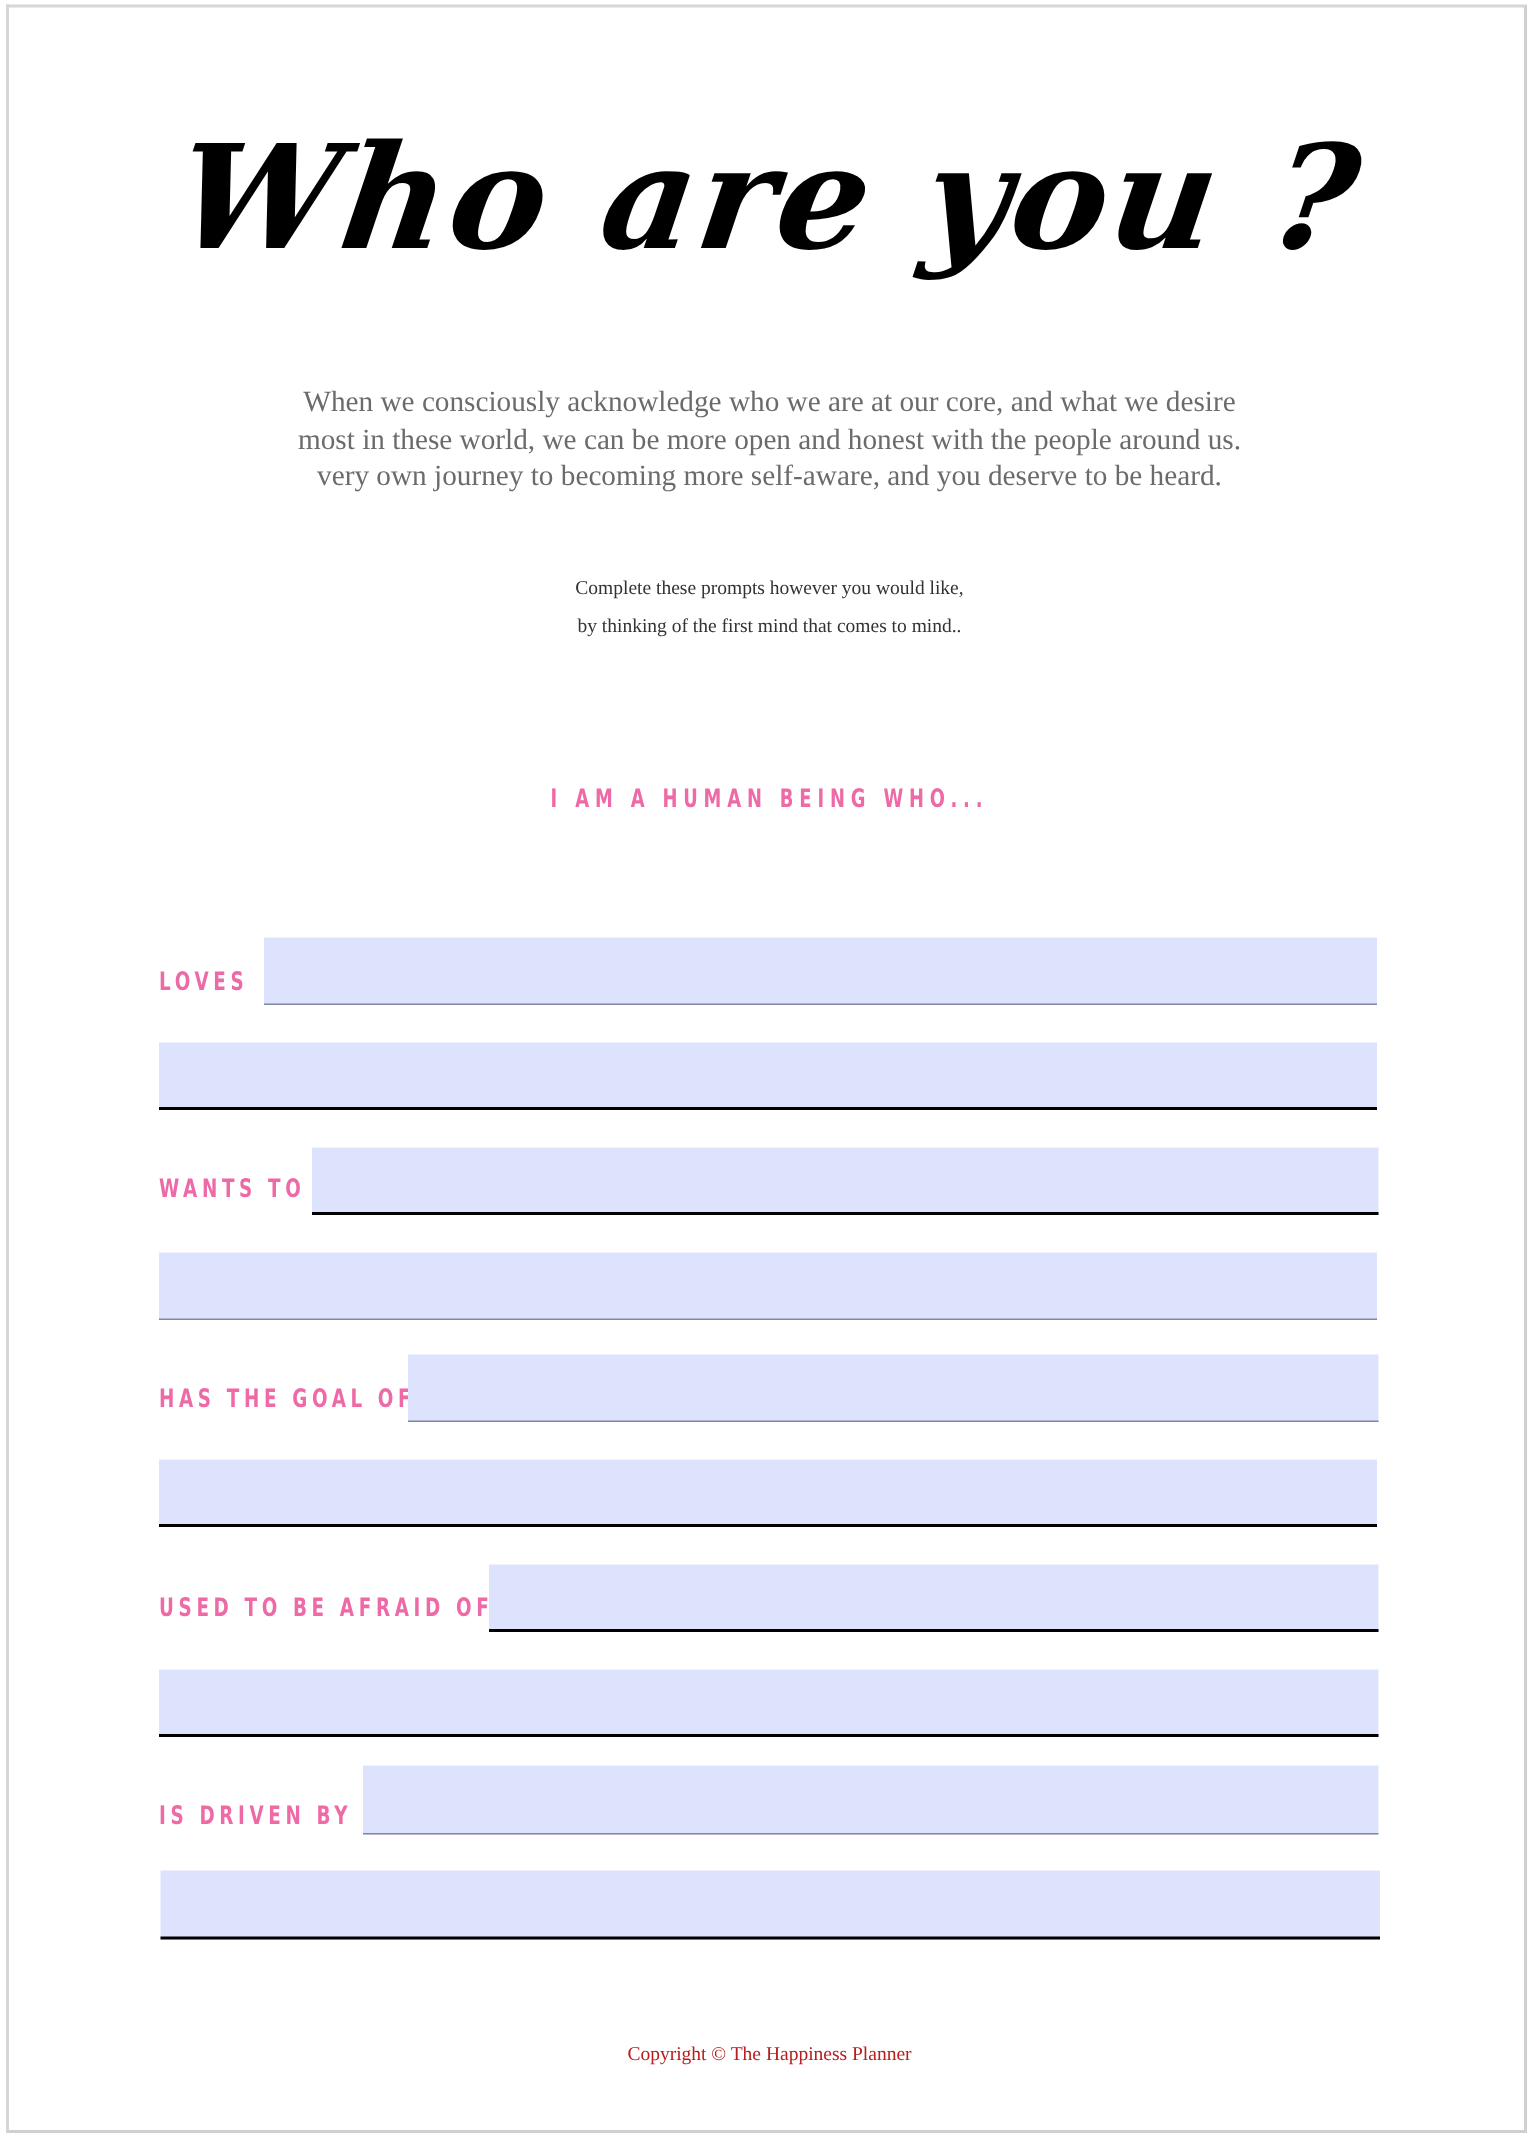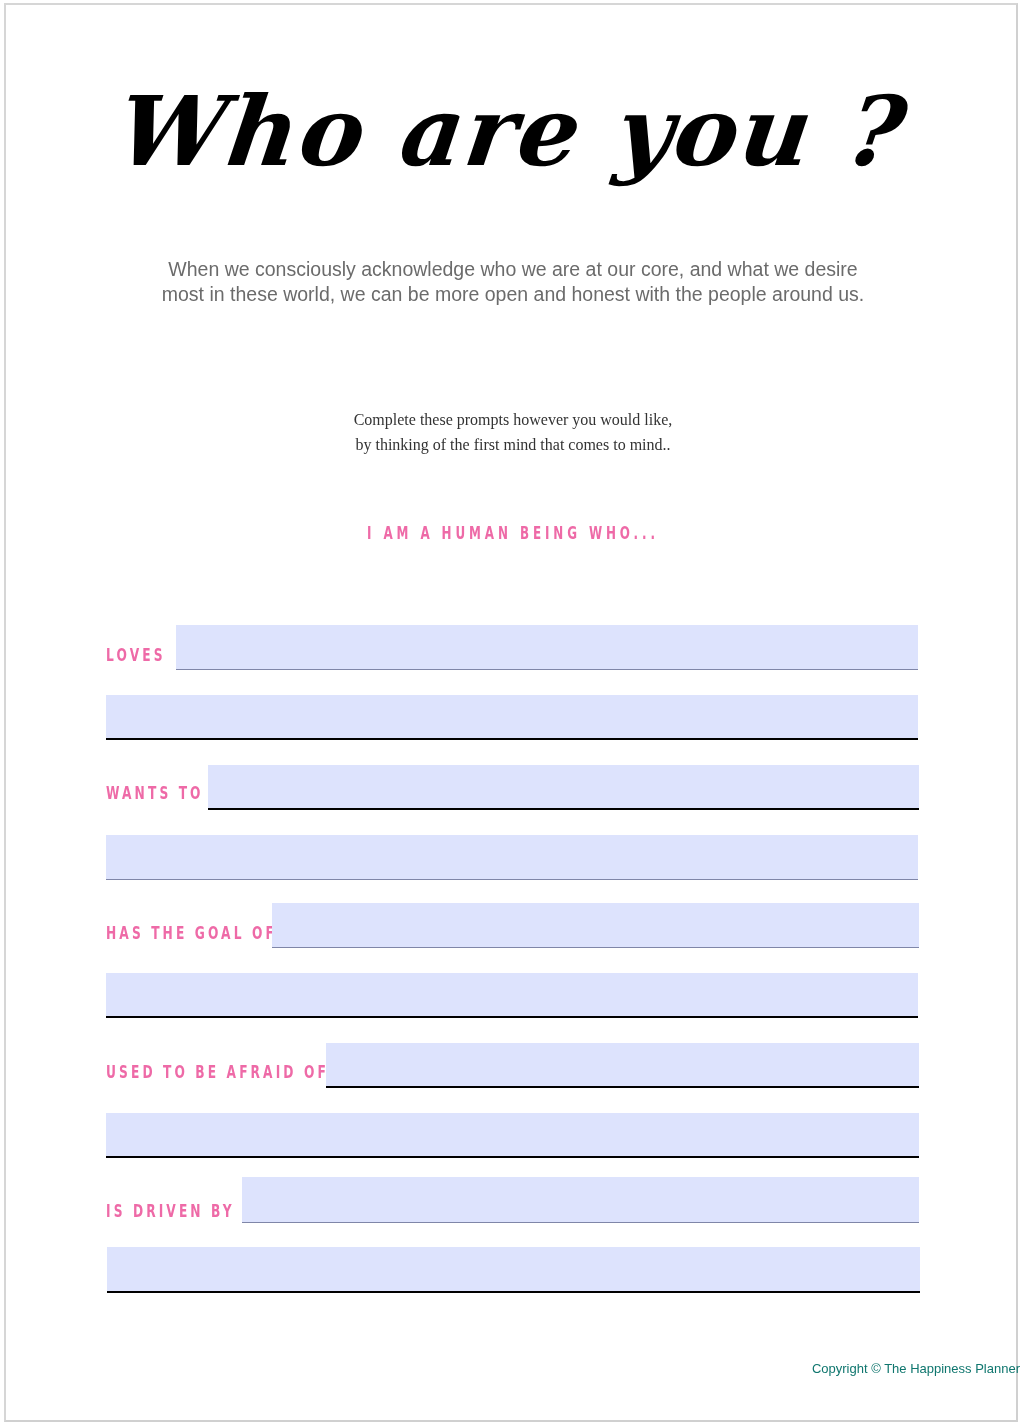--- a/index.html
+++ b/index.html
@@ -15,59 +15,60 @@
   }
   .title {
     position: absolute; left: 0; top: 52px; width: 1014px; text-align: center;
     font-family: "DejaVu Serif", serif; font-style: italic; font-weight: bold;
     font-size: 96px; color: #000; letter-spacing: 2px;
     transform: skewX(-8deg);
     line-height: 150px;
   }
   .intro {
     position: absolute; left: 150px; top: 252px; width: 714px; text-align: center;
-    font-family: Liberation Sans, sans-serif; font-size: 19.5px; line-height: 24.5px; color: #6b6b6b;
+    font-family: Liberation Serif, serif; font-size: 19.5px; line-height: 24.5px; color: #6b6b6b;
   }
   .prompt-note {
     position: absolute; left: 150px; top: 375px; width: 714px; text-align: center;
-    font-family: "Liberation Serif", serif; font-size: 16px; line-height: 24.5px; color: #333333; margin-top: 28px;
+    font-family: "Liberation Serif", serif; font-size: 13px; line-height: 24.5px; color: #333333;
   }
   .section-heading {
     position: absolute; left: 0; top: 518px; width: 1014px; text-align: center;
     font-family: "DejaVu Sans Condensed", "DejaVu Sans", sans-serif; font-weight: bold;
     font-size: 17px; letter-spacing: 5px; color: #ee6aa7;
     transform: scaleX(0.78); transform-origin: center;
   }
   .label {
     position: absolute; font-family: "DejaVu Sans", sans-serif; font-weight: bold;
     font-size: 17px; letter-spacing: 4.3px; color: #ee6aa7;
     transform: scaleX(0.72); transform-origin: left center; white-space: nowrap;
   }
   .field {
     position: absolute; background: #dde3fd; box-sizing: border-box;
     border: none; outline: none; padding: 0 8px;
     font-family: "Liberation Sans", sans-serif; font-size: 16px; color: #222;
   }
   .field.under-grey { border-bottom: 1px solid #7f86a8; }
   .field.under-black { border-bottom: 2px solid #000; }
   .copyright {
-    position: absolute; left: 0; top: 1356px; width: 1014px; text-align: right;
-    font-family: Liberation Sans, sans-serif; font-size: 13px; color: #0f766e;
+    position: absolute; left: 0; top: 1356px; width: 1014px; text-align: center;
+    font-family: Liberation Serif, serif; font-size: 13px; color: #b91c1c;
   }
 </style>
 </head>
 <body>
 
 <div class="page">
 
   <div class="title">Who are you ?</div>
 
   <div class="intro">
     <div>When we consciously acknowledge who we are at our core, and what we desire</div>
     <div>most in these world, we can be more open and honest with the people around us.</div>
+    <div>very own journey to becoming more self-aware, and you deserve to be heard.</div>
   </div>
 
   <div class="prompt-note">
     <div>Complete these prompts however you would like,</div>
     <div>by thinking of the first mind that comes to mind..</div>
   </div>
 
   <div class="section-heading">I AM A HUMAN BEING WHO...</div>
 
   <div class="label" style="left:100px; top:640px;">LOVES</div>

